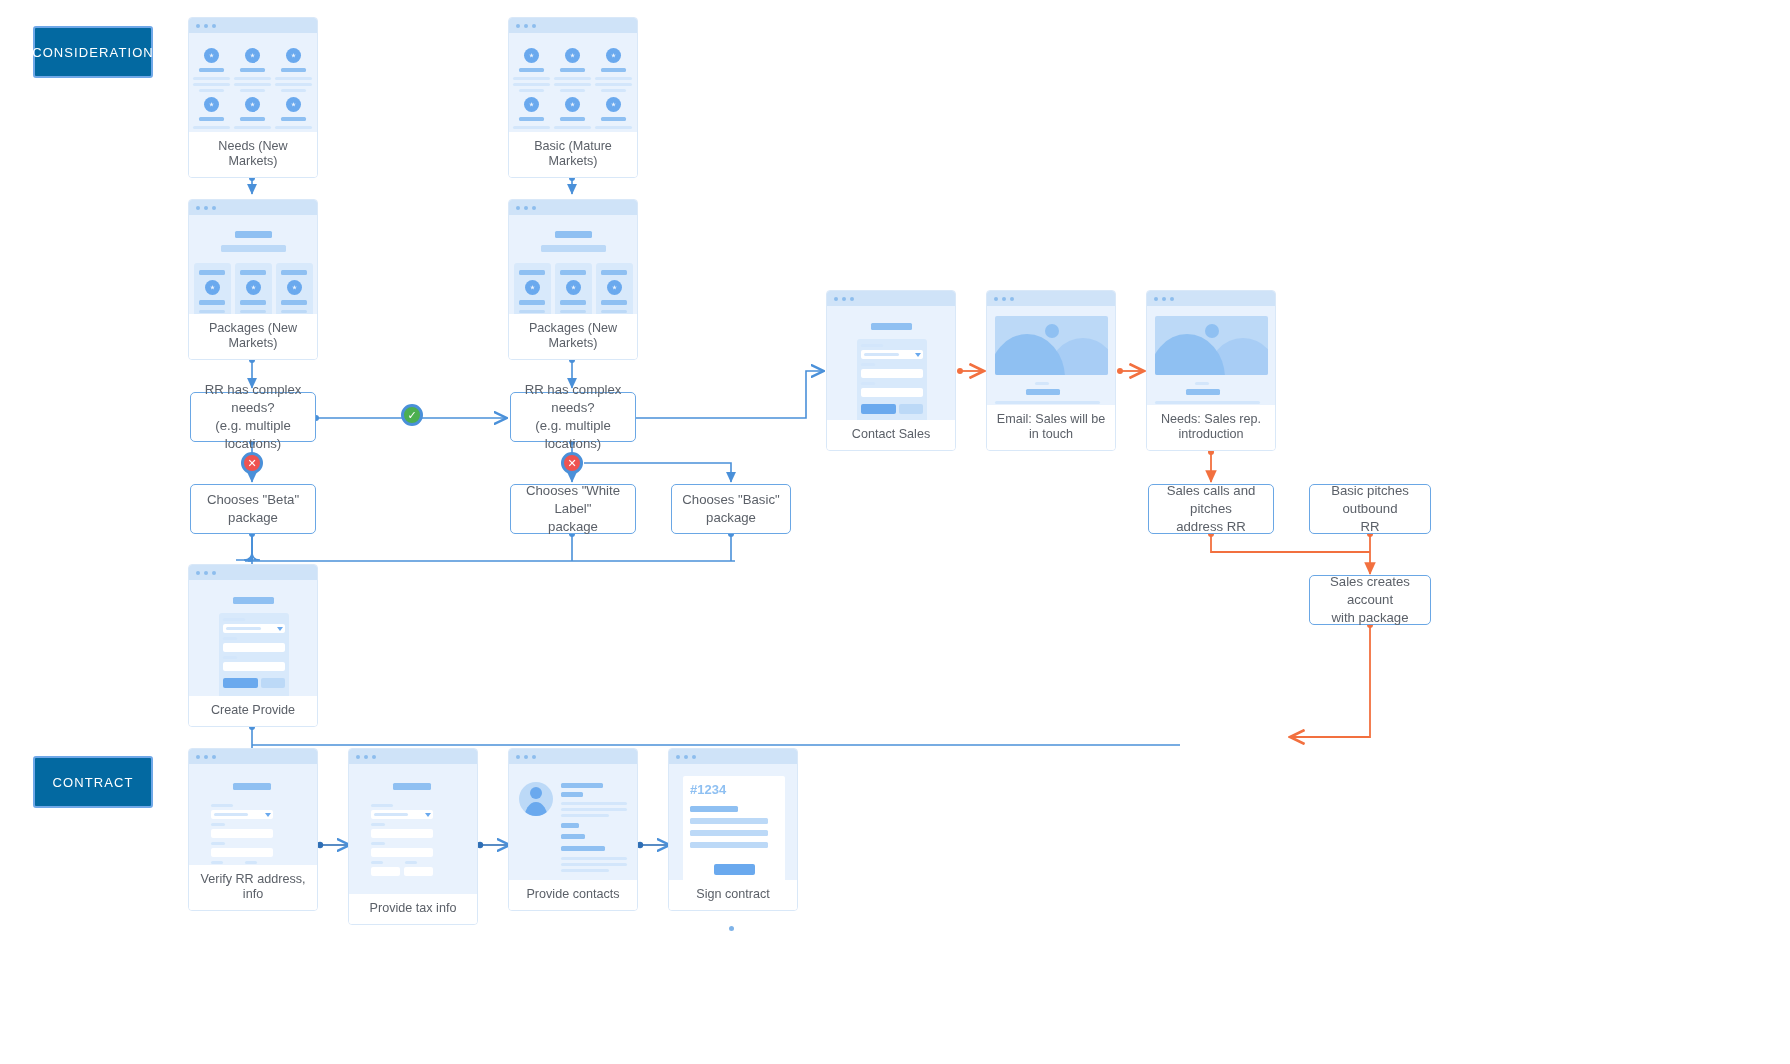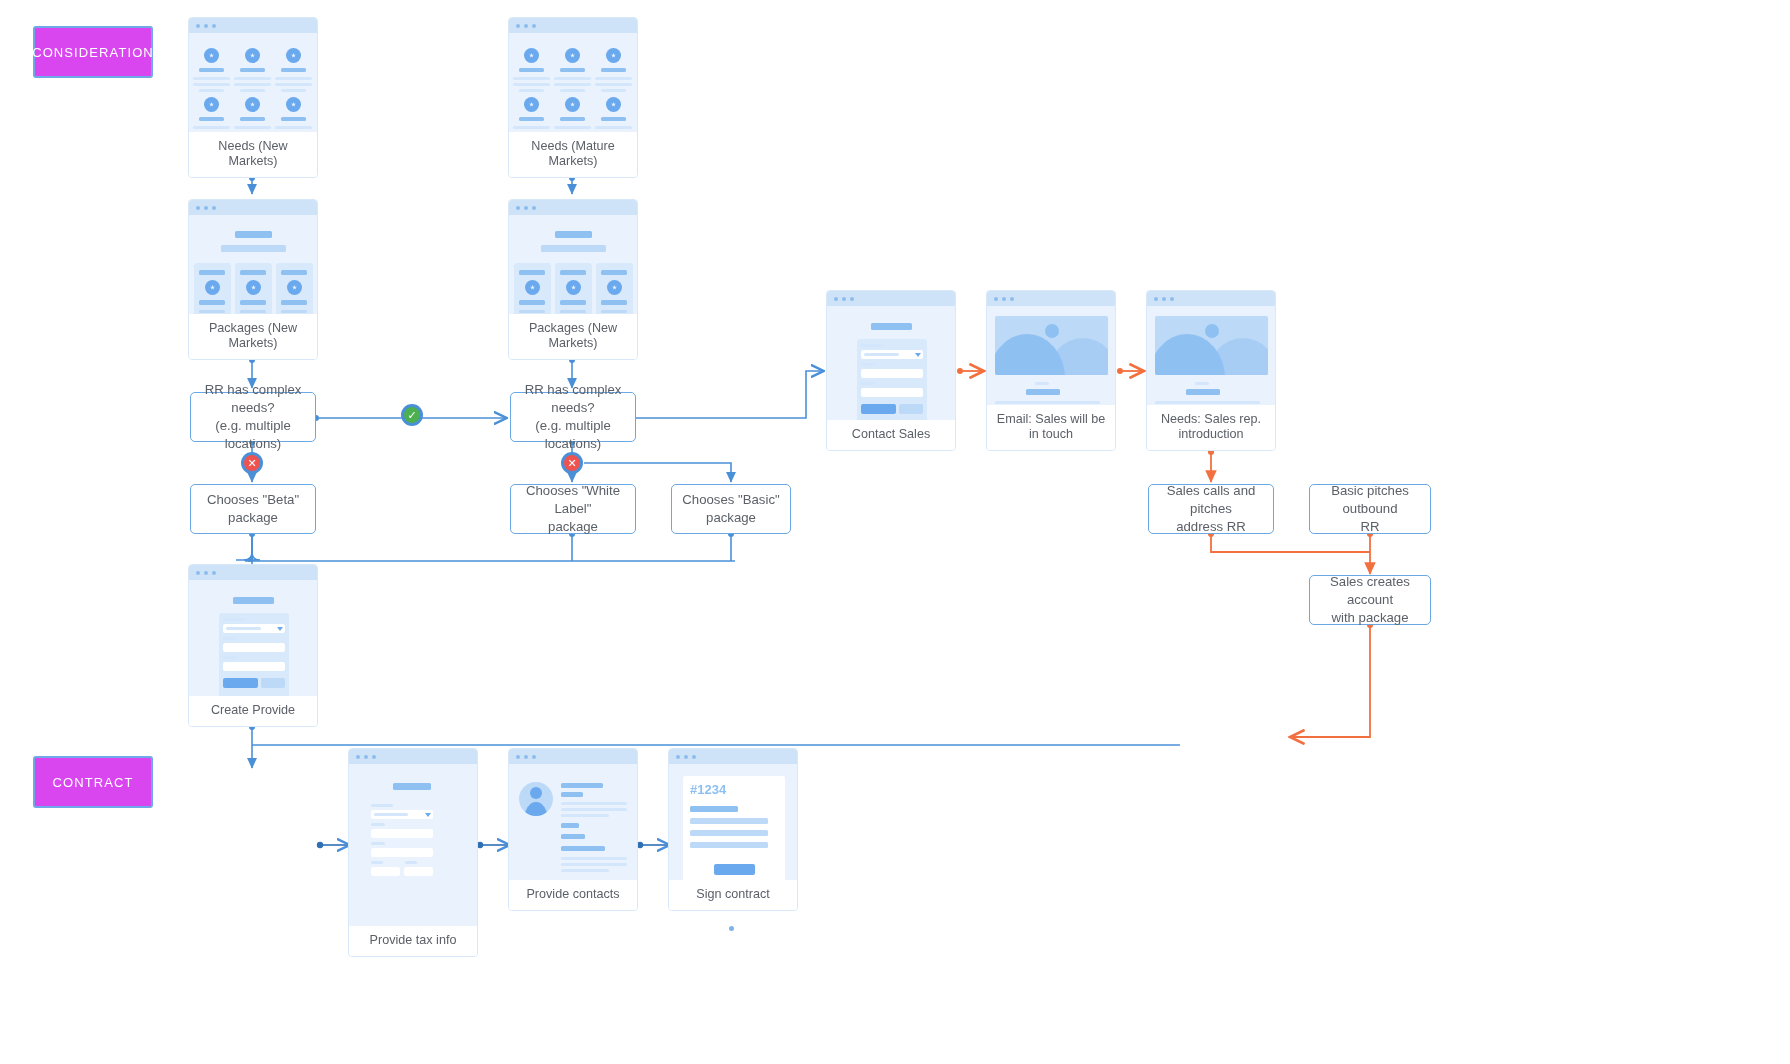--- a/index.html
+++ b/index.html
@@ -19,21 +19,21 @@
   #wires {
     position: absolute;
     left: 0; top: 0;
     width: 1790px; height: 1064px;
     pointer-events: none;
     z-index: 1;
   }
   
   .stage-chip {
     position: absolute;
-    background: #d946ef;
+    background: #0369a1;
     border: 2px solid #6fa8e8;
     border-radius: 3px;
     color: #ffffff;
     font-size: 13px;
     letter-spacing: 1.1px;
     display: flex;
     align-items: center;
     justify-content: center;
     z-index: 5;
   }
@@ -325,21 +325,21 @@
       <div class="bar d" style="left:10px; top:84px; width:25px; height:4px;"></div>
       <div class="bar d" style="left:51px; top:84px; width:25px; height:4px;"></div>
       <div class="bar d" style="left:92px; top:84px; width:25px; height:4px;"></div>
       <div class="bar l" style="left:4px;  top:93px; width:37px; height:2.5px;"></div>
 
       <div class="bar l" style="left:45px; top:93px; width:37px; height:2.5px;"></div>
 
       <div class="bar l" style="left:86px; top:93px; width:37px; height:2.5px;"></div>
 
     </div>
-    <div class="cap">Needs (Mature Markets)</div>
+    <div class="cap">Basic (Mature Markets)</div>
   </div>
 
   <div class="screen" style="left:188px; top:199px; width:130px; height:161px;">
     <div class="chrome">
         <i></i>
         <i></i>
         <i></i>
       </div>
     <div class="body">
       <div class="bar d" style="left:46px; top:16px; width:37px; height:7px;"></div>
@@ -517,22 +517,44 @@
       <div class="field" style="left:34px; top:63px; width:62px; height:9px;"></div>
       <div class="bar l" style="left:34px; top:76px; width:14px; height:2.5px;"></div>
       <div class="field" style="left:34px; top:82px; width:62px; height:9px;"></div>
       <div class="btn" style="left:34px; top:98px; width:35px; height:10px;"></div>
       <div class="btn2" style="left:72px; top:98px; width:24px; height:10px;"></div>
     </div>
     <div class="cap">Create Provide</div>
   </div>
 
 
-
-  <div class="screen" style="left:348px; top:748px; width:130px; height:209px;">
+  <div class="screen" style="left:188px; top:748px; width:130px; height:163px;">
+    <div class="chrome">
+        <i></i>
+        <i></i>
+        <i></i>
+      </div>
+    <div class="body">
+      <div class="bar d" style="left:44px; top:19px; width:38px; height:7px;"></div>
+      <div class="bar l" style="left:22px; top:40px; width:22px; height:2.5px;"></div>
+      <div class="field" style="left:22px; top:46px; width:62px; height:9px;"></div>
+      <div class="bar l" style="left:25px; top:49px; width:34px; height:2.5px;"></div>
+      <div class="sel-caret" style="left:76px; top:49px;"></div>
+      <div class="bar l" style="left:22px; top:59px; width:14px; height:2.5px;"></div>
+      <div class="field" style="left:22px; top:65px; width:62px; height:9px;"></div>
+      <div class="bar l" style="left:22px; top:78px; width:14px; height:2.5px;"></div>
+      <div class="field" style="left:22px; top:84px; width:62px; height:9px;"></div>
+      <div class="bar l" style="left:22px; top:97px; width:12px; height:2.5px;"></div>
+      <div class="bar l" style="left:56px; top:97px; width:12px; height:2.5px;"></div>
+
+    </div>
+    <div class="cap">Verify RR address, info</div>
+  </div>
+
+  <div class="screen" style="left:348px; top:748px; width:130px; height:177px;">
     <div class="chrome">
         <i></i>
         <i></i>
         <i></i>
       </div>
     <div class="body">
       <div class="bar d" style="left:44px; top:19px; width:38px; height:7px;"></div>
       <div class="bar l" style="left:22px; top:40px; width:22px; height:2.5px;"></div>
       <div class="field" style="left:22px; top:46px; width:62px; height:9px;"></div>
       <div class="bar l" style="left:25px; top:49px; width:34px; height:2.5px;"></div>

